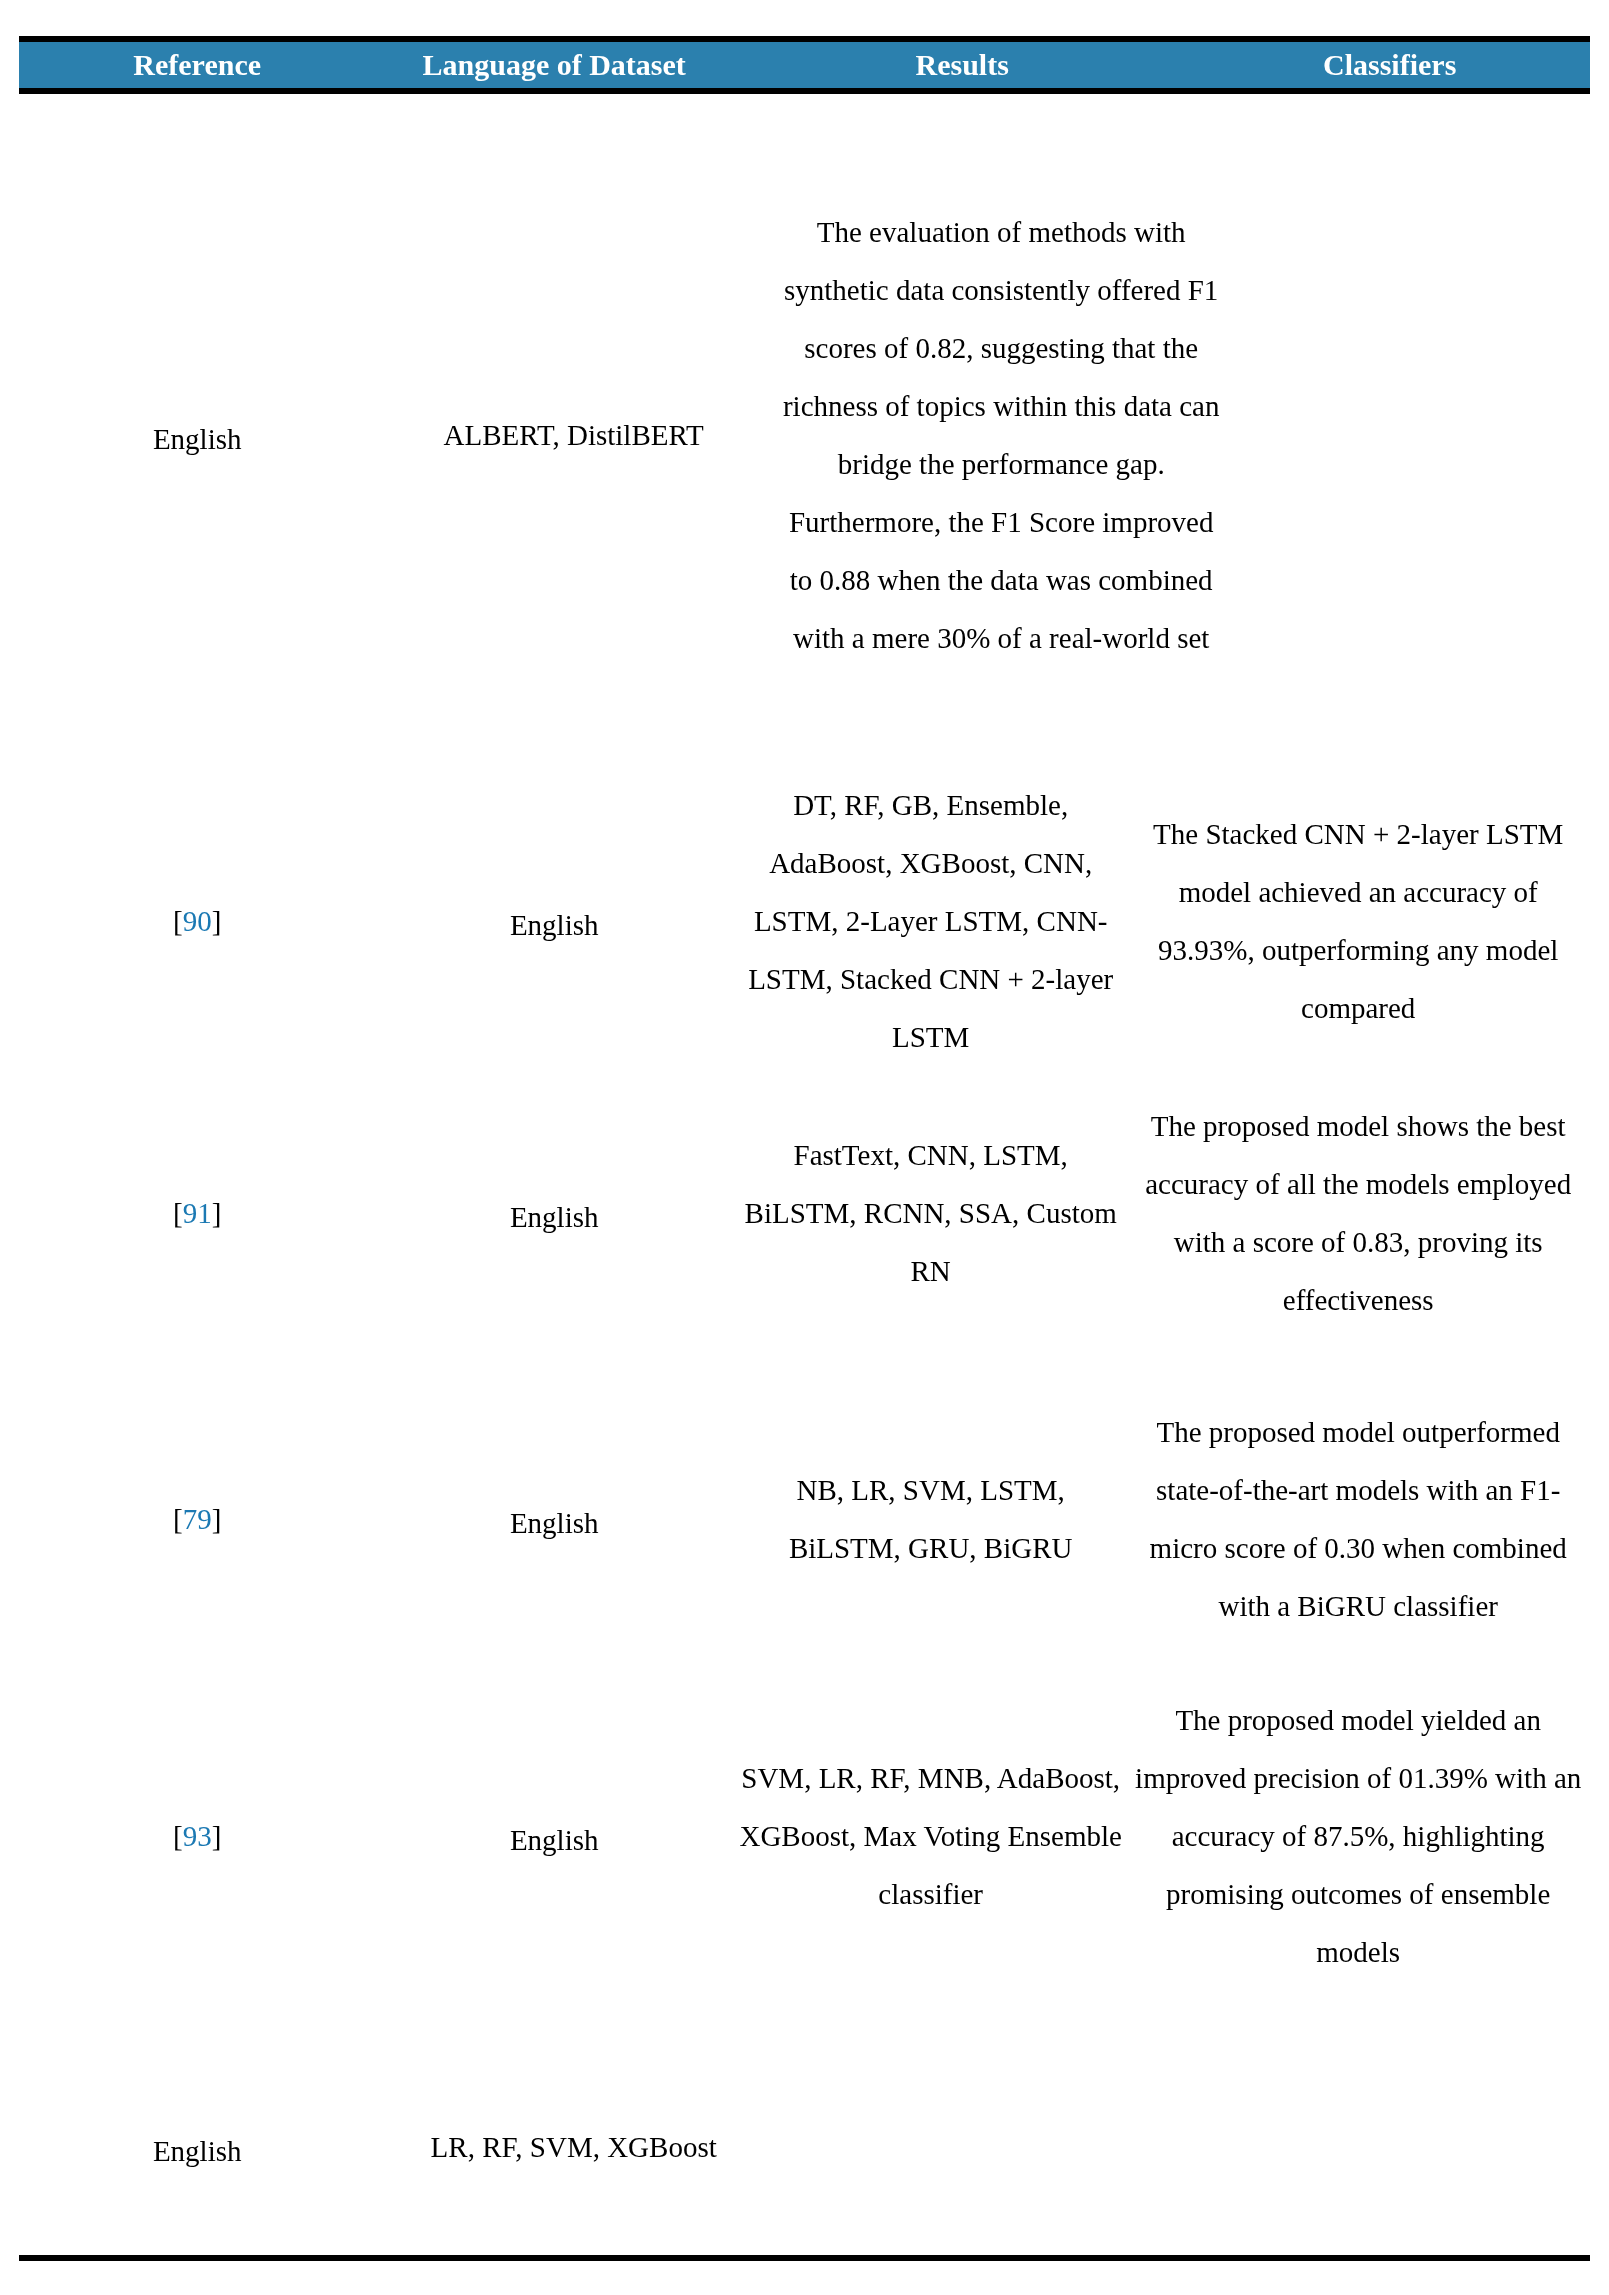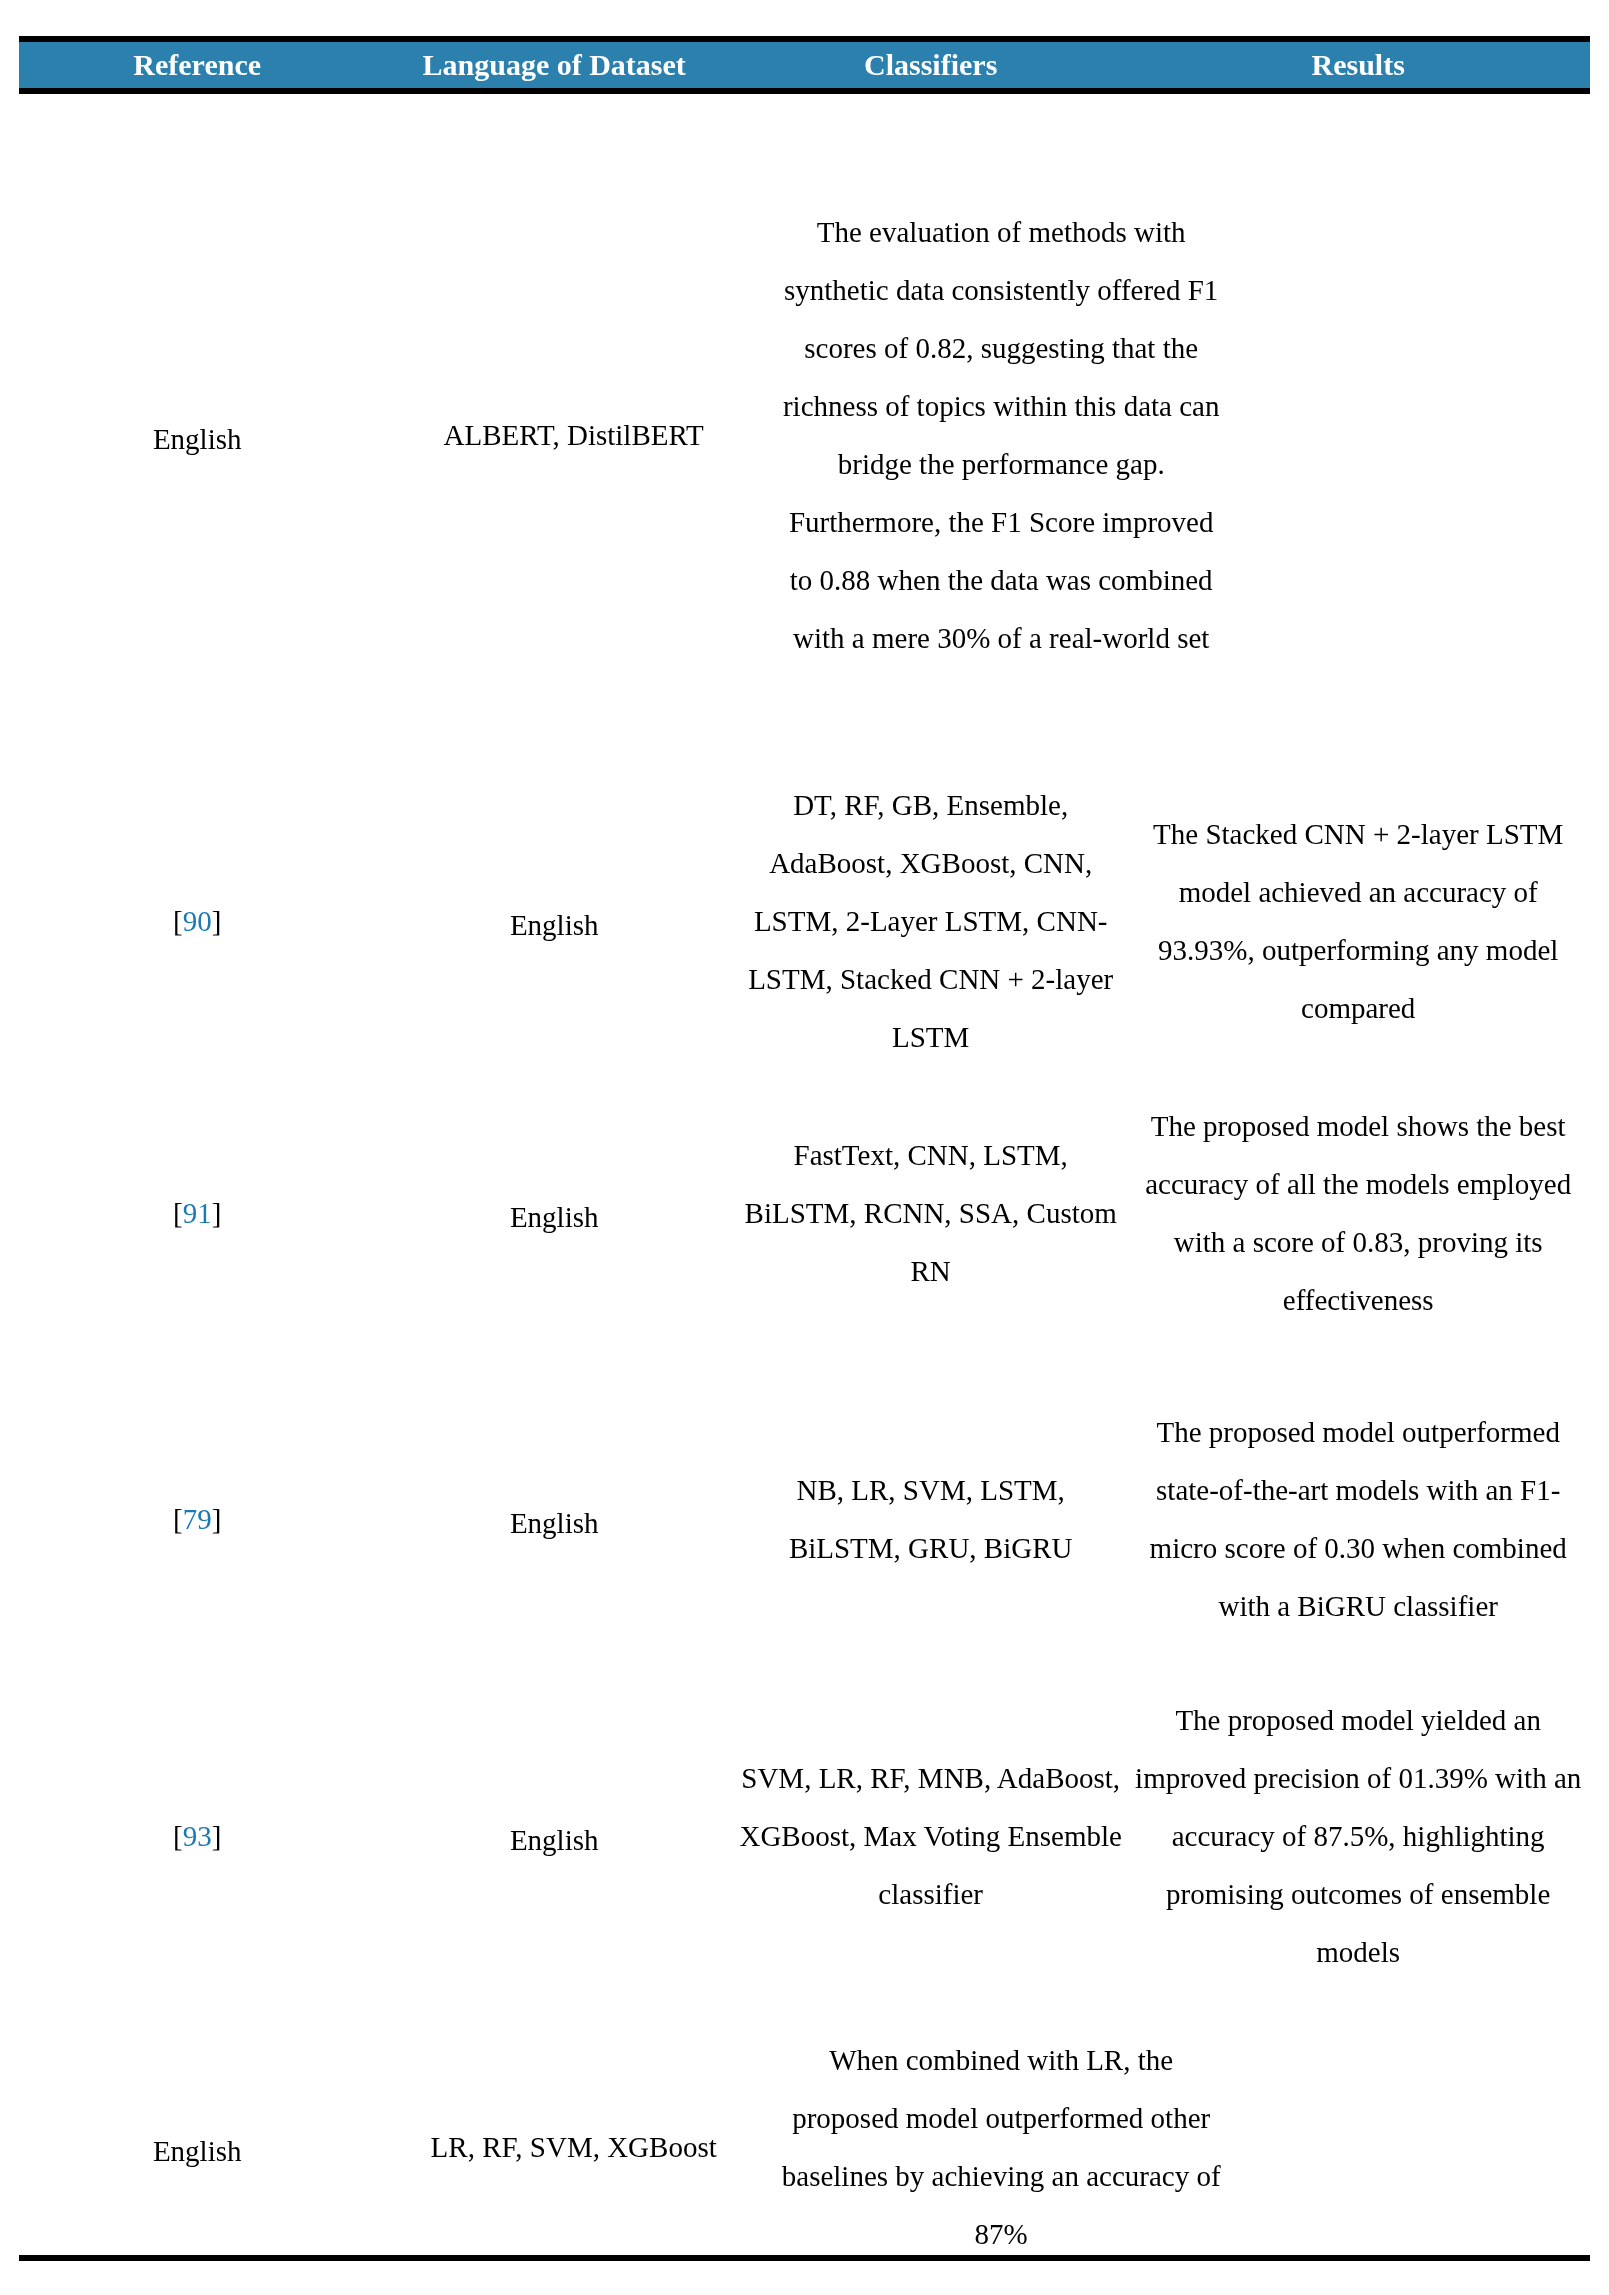--- a/index.html
+++ b/index.html
@@ -110,22 +110,22 @@
 
 <div class="page">
 
   <div class="table-wrap">
 
     <div class="rule-top"></div>
 
     <div class="thead">
       <div class="th col-ref">Reference</div>
       <div class="th col-lang">Language of Dataset</div>
+      <div class="th col-res">Results</div>
       <div class="th col-clf">Classifiers</div>
-      <div class="th col-res">Results</div>
     </div>
 
     <div class="rule-header-bottom"></div>
 
     <div class="tbody">
 
       <div class="tr row-89">
         <div class="td td-lang">English</div>
         <div class="td td-clf">ALBERT, DistilBERT</div>
         <div class="td td-res">The evaluation of methods with synthetic data consistently offered F1 scores of 0.82, suggesting that the richness of topics within this data can bridge the performance gap. Furthermore, the F1 Score improved to 0.88 when the data was combined with a mere 30% of a real-world set</div>
@@ -163,21 +163,20 @@
           <span class="cite-open">[</span><span class="cite-num">93</span><span class="cite-close">]</span>
         </div>
         <div class="td td-lang">English</div>
         <div class="td td-clf">SVM, LR, RF, MNB, AdaBoost, XGBoost, Max Voting Ensemble classifier</div>
         <div class="td td-res">The proposed model yielded an improved precision of 01.39% with an accuracy of 87.5%, highlighting promising outcomes of ensemble models</div>
       </div>
 
       <div class="tr row-94">
         <div class="td td-lang">English</div>
         <div class="td td-clf">LR, RF, SVM, XGBoost</div>
-        <div class="td td-res">When combined with LR, the proposed model outperformed other baselines by achieving an accuracy of 87%</div>
       </div>
 
     </div>
   </div>
 
   <div class="rule-bottom"></div>
 
 </div>
 
 

